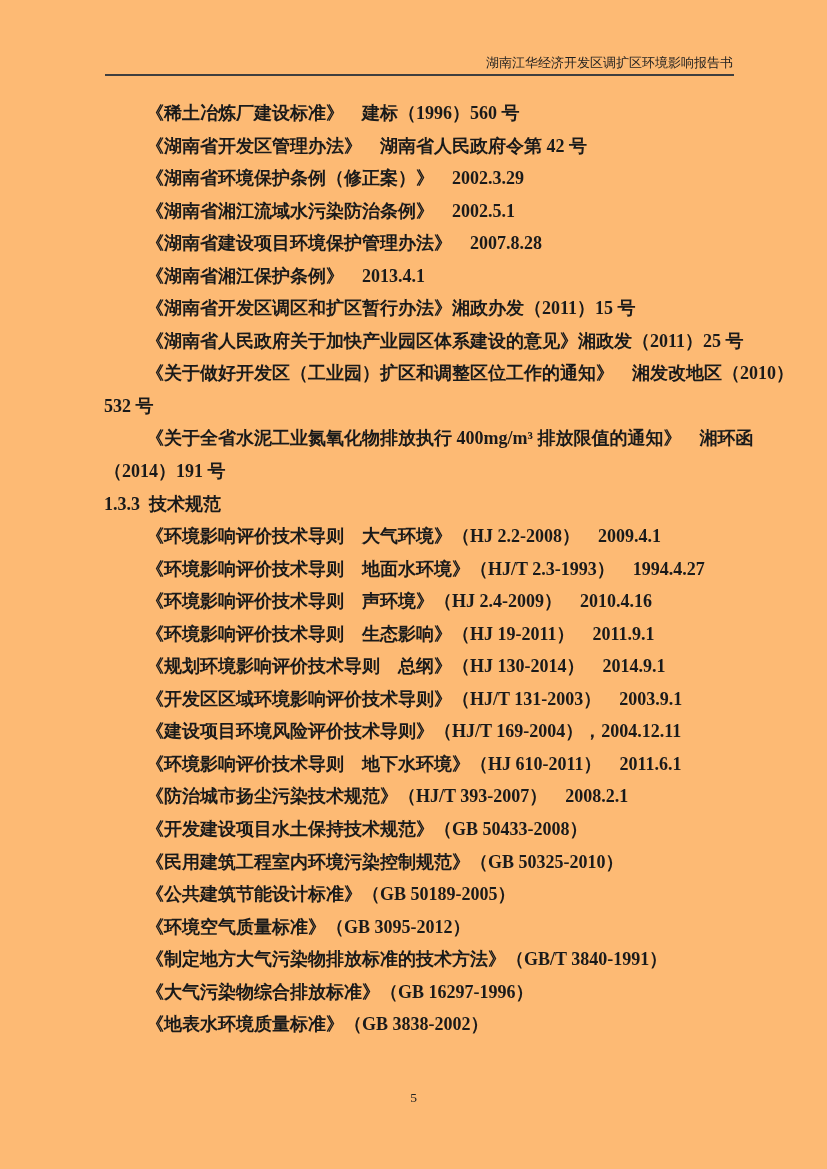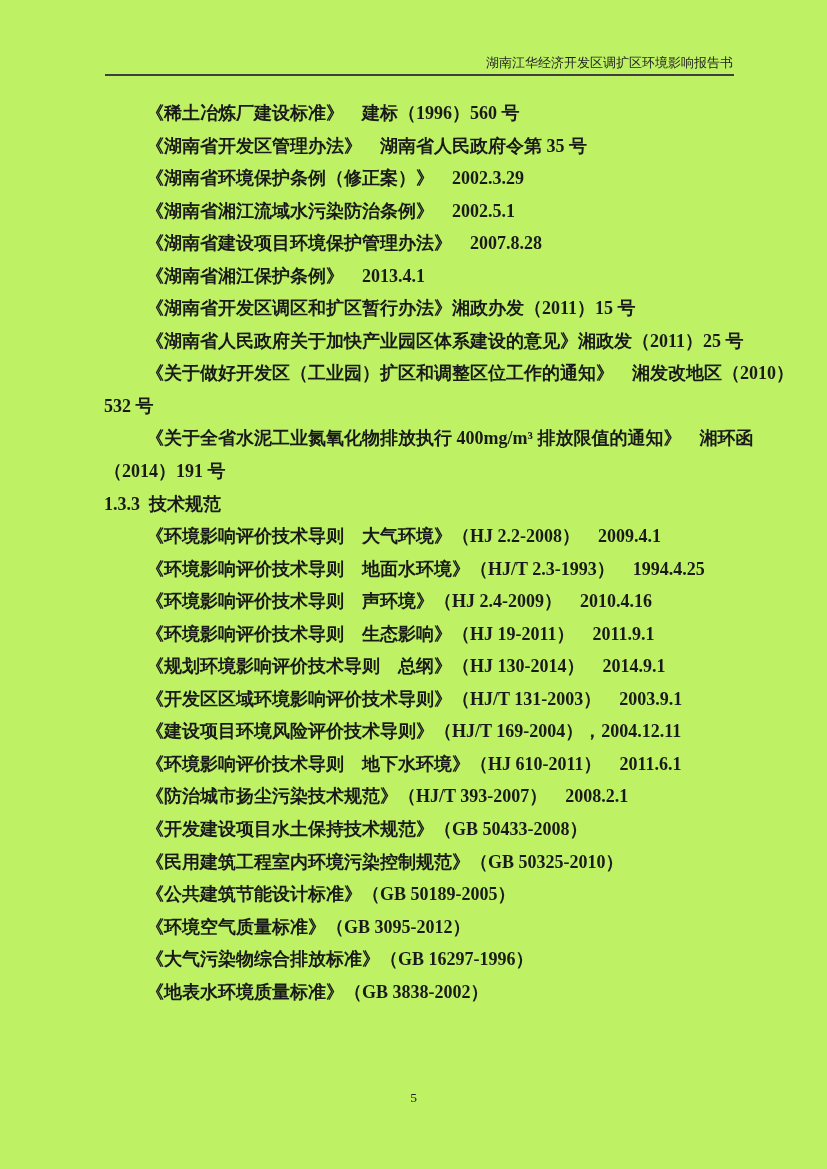--- a/index.html
+++ b/index.html
@@ -4,21 +4,21 @@
 <style>
   html, body {
     margin: 0;
     padding: 0;
     background: #ffffff;
   }
   .page {
     position: relative;
     width: 827px;
     height: 1169px;
-    background: #bef264;
+    background: #fdba74;
     font-family: "Liberation Serif", "DejaVu Serif", serif;
     color: #1a1a1a;
     overflow: hidden;
   }
   .header-title {
     position: absolute;
     top: 55px;
     right: 94px;
     font-size: 13px;
     line-height: 16px;
@@ -62,42 +62,43 @@
   }
 </style>
 </head>
 <body>
 
 <div class="page">
   <div class="header-title">湖南江华经济开发区调扩区环境影响报告书</div>
   <div class="header-rule"></div>
   <div class="doc-body">
       <p class="ind">《稀土冶炼厂建设标准》　建标（1996）560 号</p>
-      <p class="ind">《湖南省开发区管理办法》　湖南省人民政府令第 35 号</p>
+      <p class="ind">《湖南省开发区管理办法》　湖南省人民政府令第 42 号</p>
       <p class="ind">《湖南省环境保护条例（修正案）》　2002.3.29</p>
       <p class="ind">《湖南省湘江流域水污染防治条例》　2002.5.1</p>
       <p class="ind">《湖南省建设项目环境保护管理办法》　2007.8.28</p>
       <p class="ind">《湖南省湘江保护条例》　2013.4.1</p>
       <p class="ind">《湖南省开发区调区和扩区暂行办法》湘政办发（2011）15 号</p>
       <p class="ind">《湖南省人民政府关于加快产业园区体系建设的意见》湘政发（2011）25 号</p>
       <p class="ind">《关于做好开发区（工业园）扩区和调整区位工作的通知》　湘发改地区（2010）</p>
       <p>532 号</p>
       <p class="ind">《关于全省水泥工业氮氧化物排放执行 400mg/m³ 排放限值的通知》　湘环函</p>
       <p>（2014）191 号</p>
       <p>1.3.3  技术规范</p>
       <p class="ind">《环境影响评价技术导则　大气环境》（HJ 2.2-2008）　2009.4.1</p>
-      <p class="ind">《环境影响评价技术导则　地面水环境》（HJ/T 2.3-1993）　1994.4.25</p>
+      <p class="ind">《环境影响评价技术导则　地面水环境》（HJ/T 2.3-1993）　1994.4.27</p>
       <p class="ind">《环境影响评价技术导则　声环境》（HJ 2.4-2009）　2010.4.16</p>
       <p class="ind">《环境影响评价技术导则　生态影响》（HJ 19-2011）　2011.9.1</p>
       <p class="ind">《规划环境影响评价技术导则　总纲》（HJ 130-2014）　2014.9.1</p>
       <p class="ind">《开发区区域环境影响评价技术导则》（HJ/T 131-2003）　2003.9.1</p>
       <p class="ind">《建设项目环境风险评价技术导则》（HJ/T 169-2004），2004.12.11</p>
       <p class="ind">《环境影响评价技术导则　地下水环境》（HJ 610-2011）　2011.6.1</p>
       <p class="ind">《防治城市扬尘污染技术规范》（HJ/T 393-2007）　2008.2.1</p>
       <p class="ind">《开发建设项目水土保持技术规范》（GB 50433-2008）</p>
       <p class="ind">《民用建筑工程室内环境污染控制规范》（GB 50325-2010）</p>
       <p class="ind">《公共建筑节能设计标准》（GB 50189-2005）</p>
       <p class="ind">《环境空气质量标准》（GB 3095-2012）</p>
+      <p class="ind">《制定地方大气污染物排放标准的技术方法》（GB/T 3840-1991）</p>
       <p class="ind">《大气污染物综合排放标准》（GB 16297-1996）</p>
       <p class="ind">《地表水环境质量标准》（GB 3838-2002）</p>
     </div>
   <div class="page-number">5</div>
 </div>
 
 </body></html>

